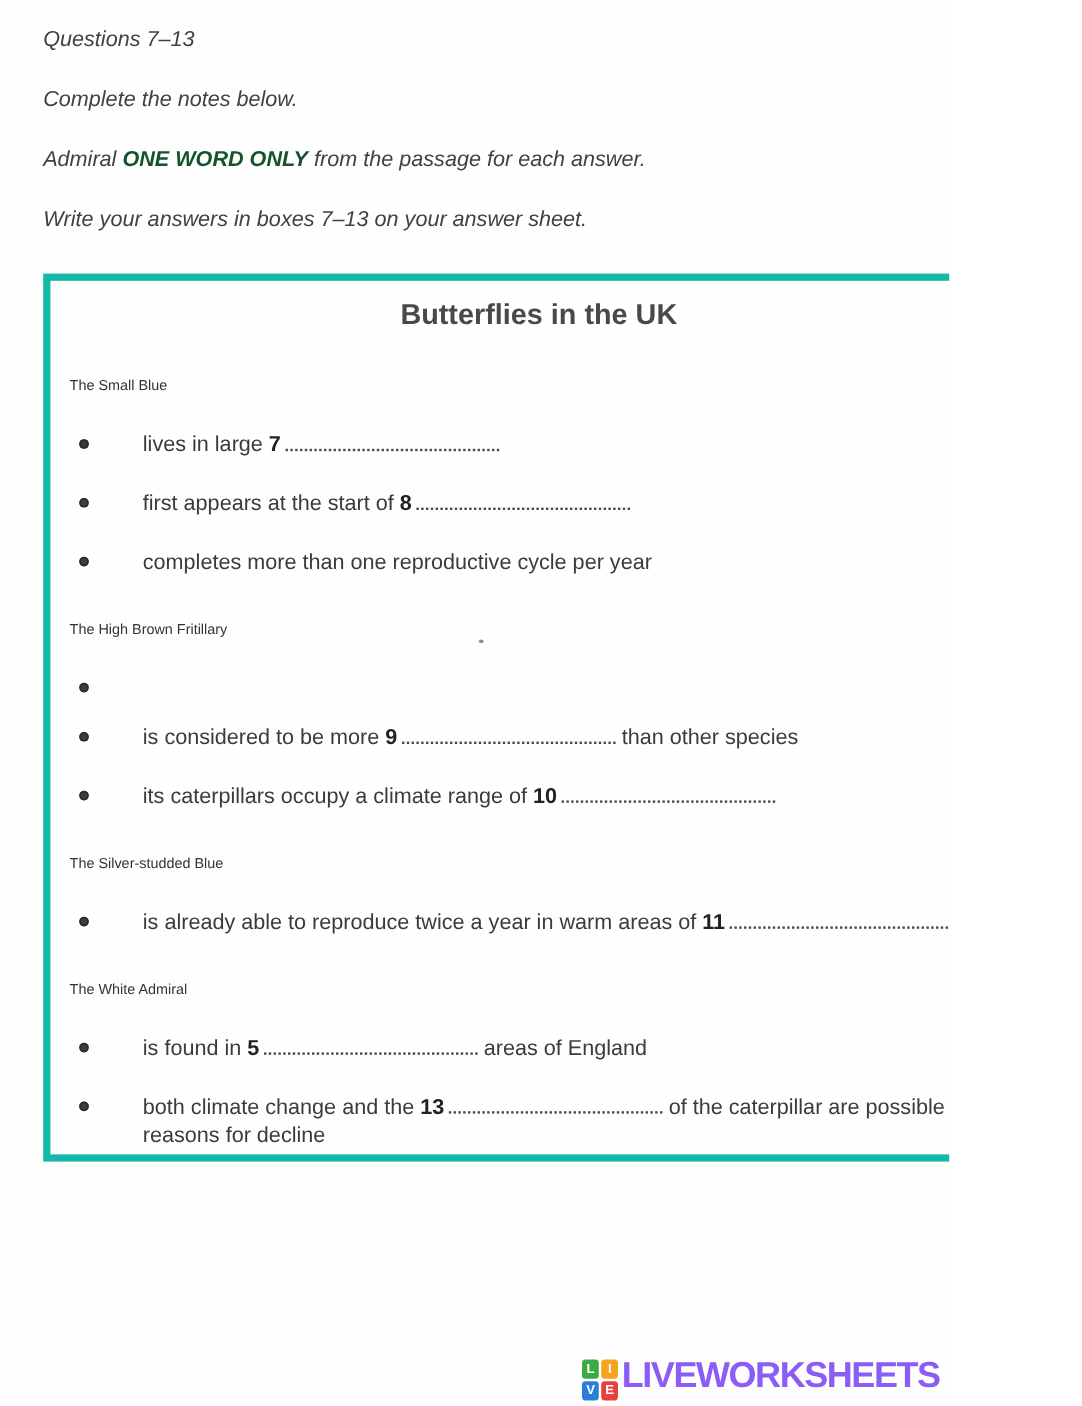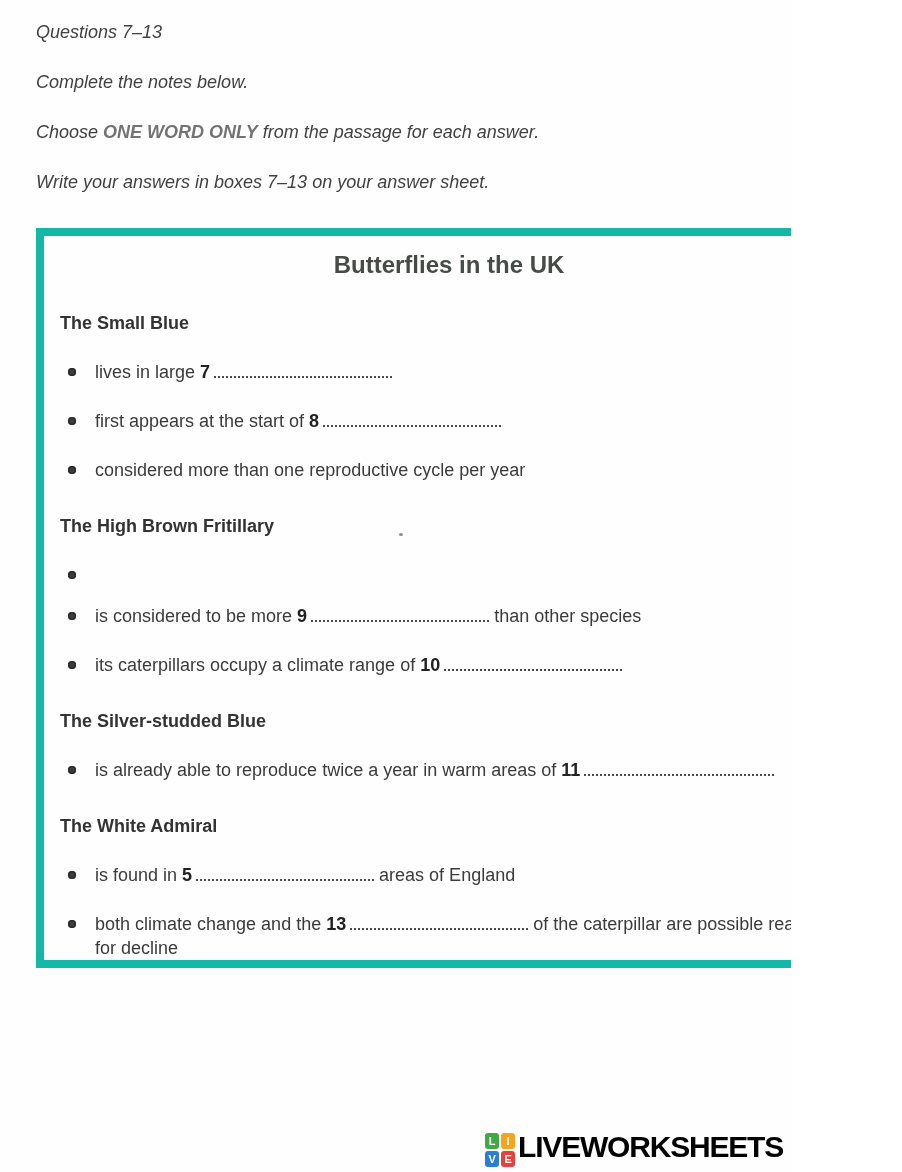--- a/index.html
+++ b/index.html
@@ -18,67 +18,67 @@
     position: absolute;
     left: 36px;
     top: 20px;
     right: 36px;
     font-style: italic;
     font-size: 18px;
     line-height: 24px;
     color: #414141;
   }
   .instruction-line { margin: 0 0 26px 0; }
-  .instruction-line b { font-weight: bold; color: #737373; }
+  .instruction-line b { font-weight: bold; color: #14532d; }
 
   
   .notes-box {
     position: absolute;
     left: 36px;
     top: 228px;
     width: 826px;
     height: 740px;
-    border: 8px solid #14b8a6;
+    border: 6px solid #14b8a6;
     box-sizing: border-box;
     background: #fefefe;
   }
   .box-title {
     margin: 15px 0 0 0;
     text-align: center;
     font-size: 24px;
     line-height: 28px;
     font-weight: bold;
     color: #474b47;
   }
   .section-heading {
     margin: 32px 16px 0 16px;
-    font-size: 18px;
+    font-size: 12px;
     line-height: 24px;
-    font-weight: bold;
+    font-weight: normal;
     color: #333333;
   }
   .bullet-row {
     display: flex;
     align-items: flex-start;
     margin: 25px 14px 0 0;
     padding-left: 24px;
     font-size: 18px;
     line-height: 24px;
     color: #3b3b3b;
   }
   .bullet-dot {
     flex: none;
     width: 8px;
     height: 8px;
     margin-top: 8px;
     border-radius: 50%;
     background: #3d3d3d;
     box-shadow: inset 0 0 0 1.5px #2b2b2b;
   }
-  .bullet-text { margin-left: 19px; }
+  .bullet-text { margin-left: 45px; }
   .q-num { font-weight: bold; color: #222222; }
   .blank {
     display: inline-block;
     width: 178px;
     height: 12px;
     margin-left: 4px;
     border-bottom: 2px dotted #4a4a4a;
   }
   .blank-wide { width: 190px; }
 
@@ -125,39 +125,39 @@
   }
 </style>
 </head>
 <body>
 
 <div class="page">
 
   <div class="instructions">
     <p class="instruction-line">Questions 7–13</p>
     <p class="instruction-line">Complete the notes below.</p>
-    <p class="instruction-line"><span>Choose </span><b>ONE WORD ONLY</b><span> from the passage for each answer.</span></p>
+    <p class="instruction-line"><span>Admiral </span><b>ONE WORD ONLY</b><span> from the passage for each answer.</span></p>
     <p class="instruction-line">Write your answers in boxes 7–13 on your answer sheet.</p>
   </div>
 
   <div class="notes-box">
     <div class="box-title">Butterflies in the UK</div>
 
     <div class="section-heading">The Small Blue</div>
     <div class="bullet-row">
       <span class="bullet-dot"></span>
       <span class="bullet-text"><span>lives in large </span><span class="q-num">7</span><span class="blank"></span></span>
     </div>
     <div class="bullet-row">
       <span class="bullet-dot"></span>
       <span class="bullet-text"><span>first appears at the start of </span><span class="q-num">8</span><span class="blank"></span></span>
     </div>
     <div class="bullet-row">
       <span class="bullet-dot"></span>
-      <span class="bullet-text">considered more than one reproductive cycle per year</span>
+      <span class="bullet-text">completes more than one reproductive cycle per year</span>
     </div>
 
     <div class="section-heading">The High Brown Fritillary</div>
     <div class="bullet-row">
       <span class="bullet-dot"></span>
     </div>
     <div class="bullet-row">
       <span class="bullet-dot"></span>
       <span class="bullet-text"><span>is considered to be more </span><span class="q-num">9</span><span class="blank"></span><span> than other species</span></span>
     </div>
@@ -185,16 +185,16 @@
 
   <div class="speck"></div>
 
   <div class="brand">
     <span class="logo-grid">
       <span class="logo-cell" style="background-color: rgb(63, 169, 68);">L</span>
       <span class="logo-cell" style="background-color: rgb(247, 164, 29);">I</span>
       <span class="logo-cell" style="background-color: rgb(42, 127, 212);">V</span>
       <span class="logo-cell" style="background-color: rgb(230, 65, 60);">E</span>
     </span>
-    <span class="brand-name" style="color: #000000;">LIVEWORKSHEETS</span>
+    <span class="brand-name" style="color: #8b5cf6;">LIVEWORKSHEETS</span>
   </div>
 
 </div>
 
 </body></html>

